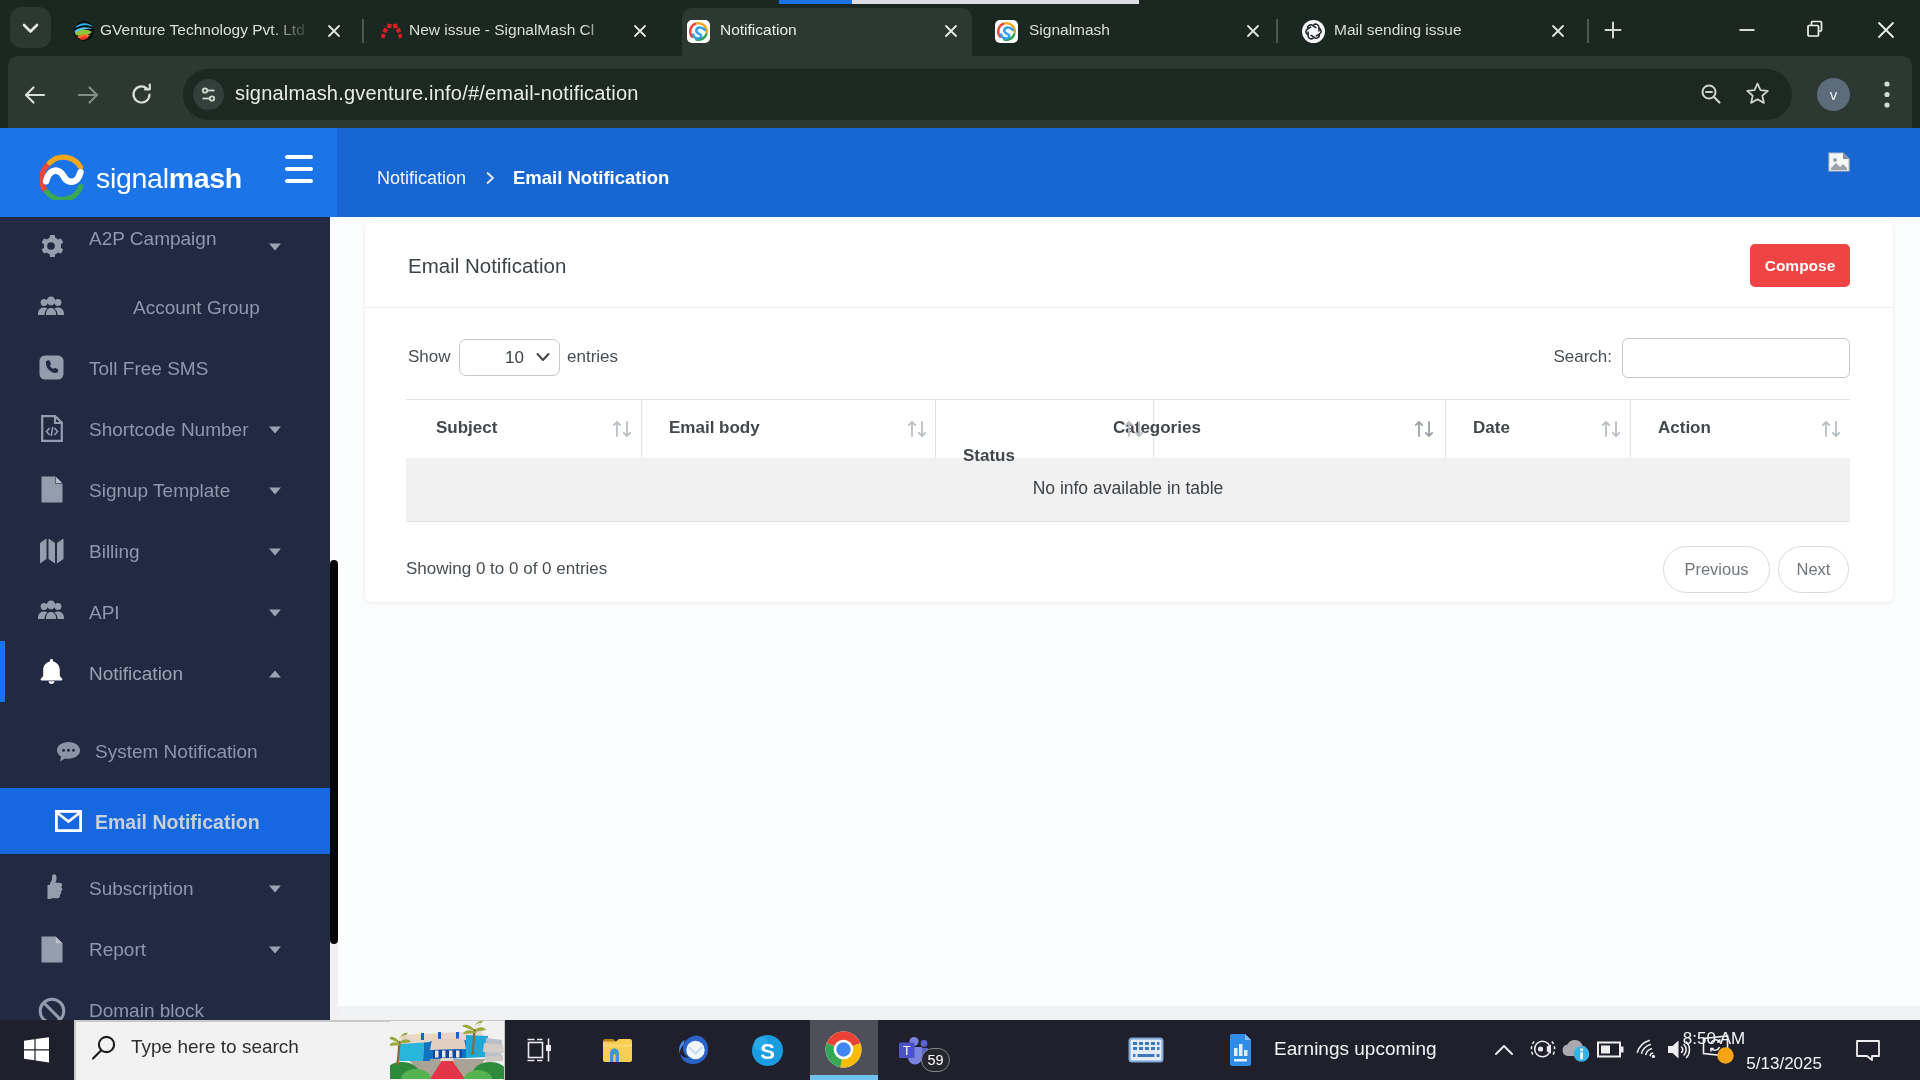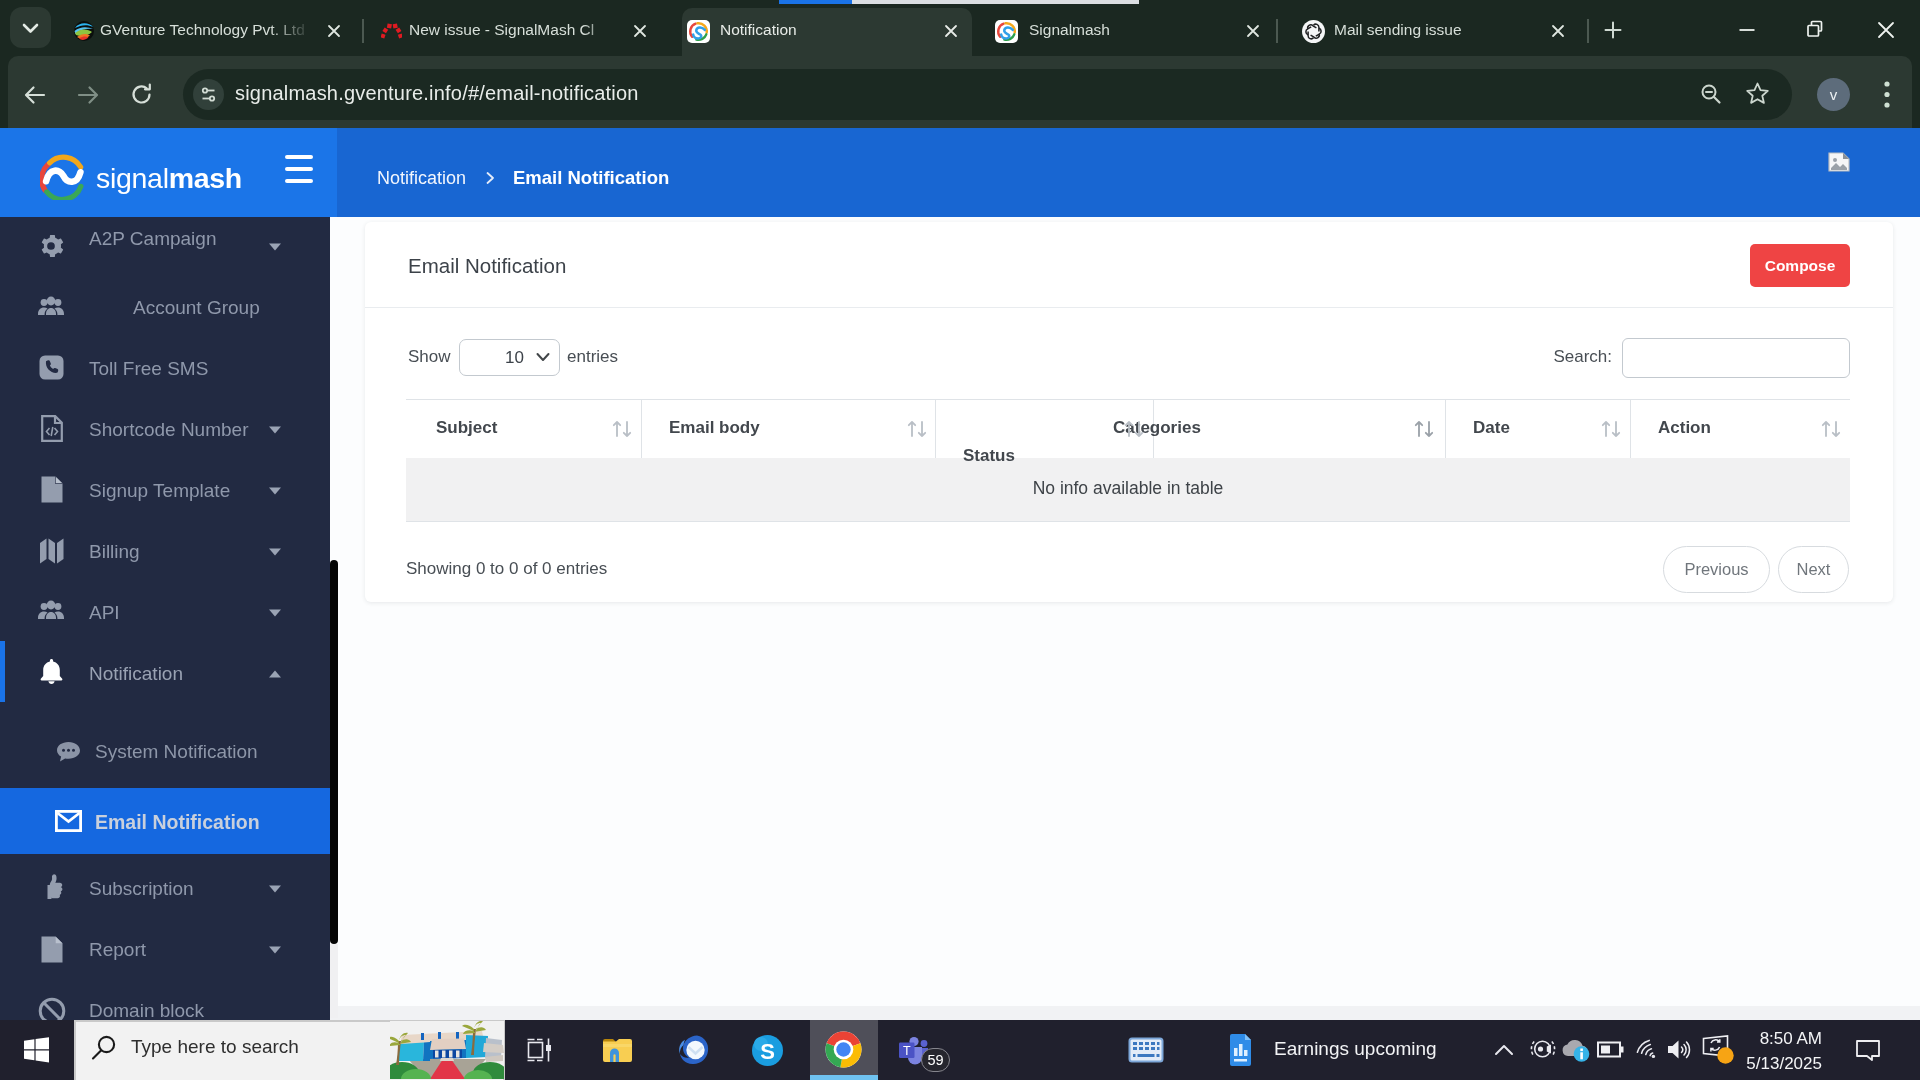--- a/index.html
+++ b/index.html
@@ -572,19 +572,19 @@
         <path d="M20.5 5 a11.5 11.5 0 0 1 0 15.5"></path>
       </g>
     </svg>
 <svg class="abs" style="left:1701px;top:1034px;" width="33" height="30" viewBox="0 0 33 30">
       <g stroke="#eeeef2" stroke-width="1.6" fill="none">
         <path d="M2.5 4.5 L26.5 2 V22 L2.5 19.5 Z"></path>
         <path d="M10 9 a5 5 0 0 1 8.6 -1.2 M18.8 5.2 v2.8 h-2.8 M18.6 13 a5 5 0 0 1 -8.5 1.4 M9.9 17.5 v-2.9 h2.8" stroke-width="1.5"></path>
       </g>
       <circle cx="24.5" cy="21.5" r="8.2" fill="#f7a414"></circle>
     </svg>
-<div class="abs" style="left:1740px;top:1029px;width:82px;font-size:17px;color:#f4f5f7;text-align:right;">8:50 AM</div>
+<div class="abs" style="left:1673px;top:1029px;width:82px;font-size:17px;color:#f4f5f7;text-align:center;">8:50 AM</div>
 <div class="abs" style="left:1730px;top:1054px;width:92px;font-size:17px;color:#f4f5f7;text-align:right;">5/13/2025</div>
 <svg class="abs" style="left:1855px;top:1039px;" width="26" height="23" viewBox="0 0 26 23">
       <path d="M2 2 h22 v15 h-7 v4 l-5 -4 h-10 z" fill="none" stroke="#eeeef2" stroke-width="1.8" stroke-linejoin="round"></path>
     </svg>
 
 </div>
 
 </body></html>

